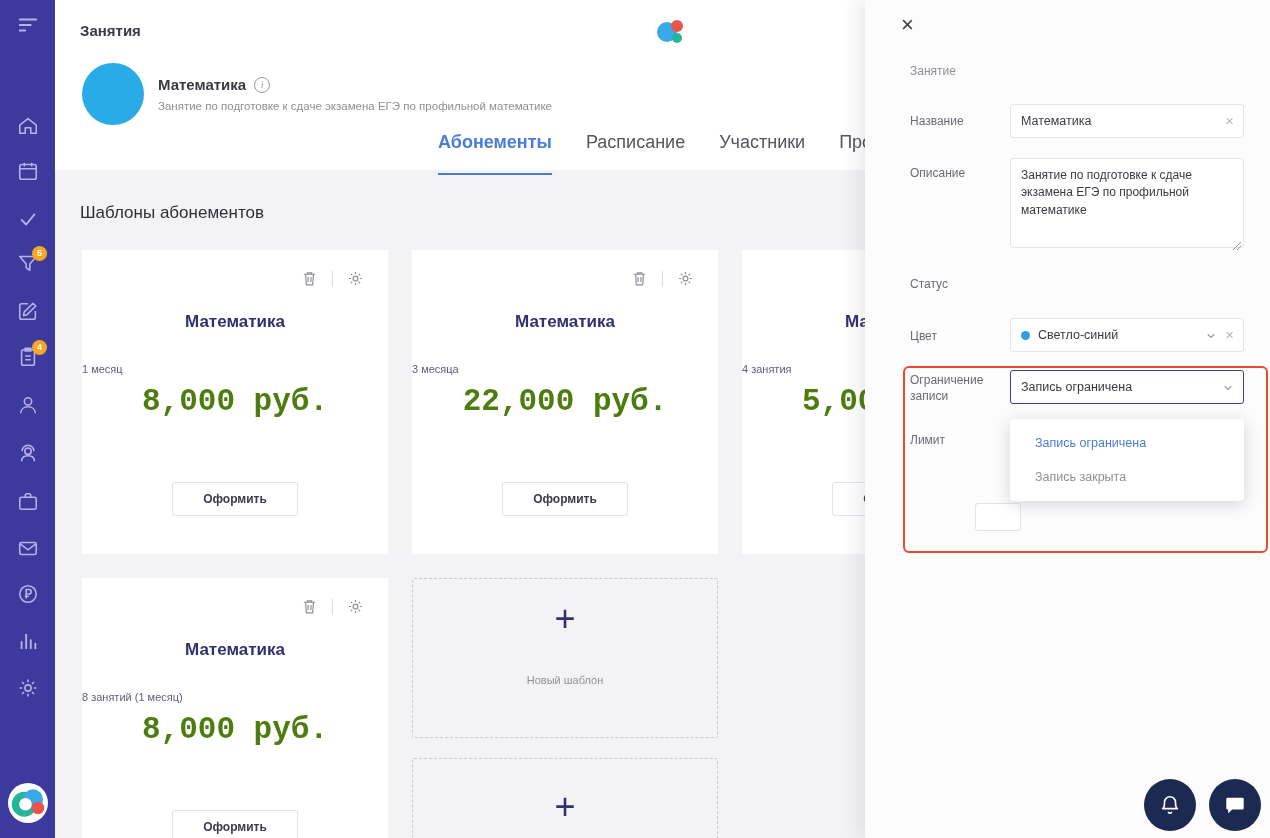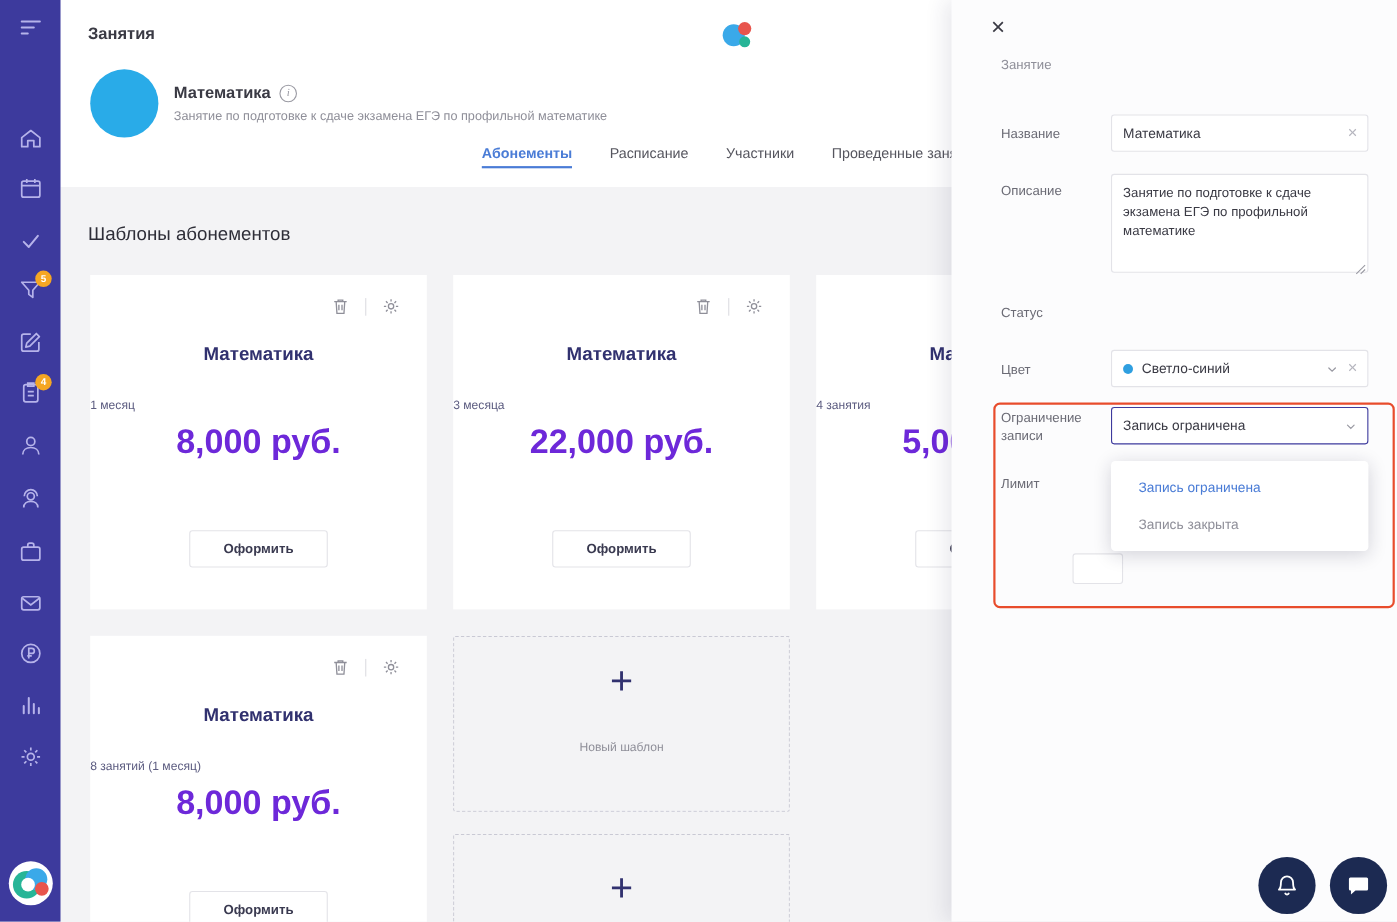--- a/index.html
+++ b/index.html
@@ -23,47 +23,47 @@
   .top-logo { position:absolute; left:600px; top:16px; width:32px; height:32px; }
 
   .avatar { position:absolute; left:27px; top:63px; width:62px; height:62px; border-radius:50%; background:#29abe8; }
   .lesson-name-row { position:absolute; left:103px; top:76px; display:flex; align-items:center; gap:8px; }
   .lesson-name { font-size:15px; font-weight:600; color:#3a3a44; }
   .info-icon { width:16px; height:16px; border:1px solid #9a9aa3; border-radius:50%; color:#9a9aa3;
                font-size:10px; line-height:14px; text-align:center; font-family:"Liberation Serif",serif; font-style:italic; }
   .lesson-subtitle { position:absolute; left:103px; top:100px; font-size:11.5px; color:#8f8f99; width:560px; }
 
   .tabs { position:absolute; left:383px; top:132px; display:flex; gap:34px; white-space:nowrap; }
-  .tab { font-size:13px; color:#55555e; cursor:pointer; position:relative; padding-bottom:6px; }
+  .tab { font-size:18px; color:#55555e; cursor:pointer; position:relative; padding-bottom:22px; }
   .tab.active { color:#4a7cd6; font-weight:600; }
   .tab.active::after { content:""; position:absolute; left:0; right:0; bottom:0; height:2px; background:#4a7cd6; }
 
   .section-title { position:absolute; left:25px; top:203px; font-size:17px; font-weight:400; color:#2e2e38; }
 
   
   .card { position:absolute; width:306px; height:304px; background:#fff; }
   .card-icons { position:absolute; top:20px; right:24px; display:flex; align-items:center; gap:14px; color:#8f8f99; }
   .card-icons svg { width:17px; height:17px; display:block; cursor:pointer; }
   .icon-sep { width:1px; height:16px; background:#dcdce2; }
   .card-title { position:absolute; left:0; right:0; top:62px; text-align:center; font-size:17px; font-weight:700; color:#31316f; }
   .card-period { position:absolute; left:0; right:0; top:113px; text-align:left; font-size:11px; color:#5c5c80; }
-  .card-price { position:absolute; left:0; right:0; top:134px; text-align:center; font-size:31px; font-weight:700; color:#6d28d9; }
+  .card-price { position:absolute; left:0; right:0; top:134px; text-align:center; font-size:31px; font-weight:700; color:#4d7c0f;font-family:Liberation Mono, monospace; }
   .card-btn { position:absolute; left:50%; transform:translateX(-50%); top:232px; width:126px; height:34px; background:#fff;
               border:1px solid #e3e3e8; border-radius:3px; font-size:12px; font-weight:700; color:#3a3a50;
               text-align:center; line-height:32px; cursor:pointer; }
 
   .dashed-card { position:absolute; width:306px; height:160px; border:1.5px dashed #c9c9d4; border-radius:2px; cursor:pointer; }
   .plus-sign { position:absolute; left:0; right:0; top:22px; text-align:center; font-size:36px; font-weight:300; color:#31316f; line-height:1; }
   .dashed-label { position:absolute; left:0; right:0; top:95px; text-align:center; font-size:11px; color:#8f8f99; }
 
   
   .drawer { position:absolute; left:865px; top:0; width:405px; height:838px; background:#fcfcfd; z-index:40;
             box-shadow:-6px 0 18px rgba(40,40,80,0.10); }
   .drawer-close { position:absolute; left:36px; top:14px; font-size:22px; color:#3a3a44; cursor:pointer; line-height:1; }
-  .drawer-title { position:absolute; left:45px; top:52px; font-size:12px; color:#8f8f99; }
+  .drawer-title { position:absolute; left:45px; top:64px; font-size:12px; color:#8f8f99; }
   .f-label { position:absolute; left:45px; font-size:12px; color:#6b6b75; width:92px; line-height:16px; }
   .t-input, .t-select { position:absolute; left:145px; width:234px; height:34px; background:#fff;
      border:1px solid #e3e3e8; border-radius:3px; font-size:12.5px; color:#3a3a44; }
   .t-input input { width:100%; height:100%; border:none; outline:none; background:transparent;
      font-family:inherit; font-size:12.5px; color:#3a3a44; padding:0 26px 0 10px; }
   .clear-x { position:absolute; right:9px; top:8px; font-size:15px; color:#b5b5be; cursor:pointer; line-height:1; }
   .t-area { position:absolute; left:145px; top:158px; width:234px; height:90px; background:#fff; border:1px solid #e3e3e8;
      border-radius:3px; font-family:inherit; font-size:12px; color:#3a3a44; padding:8px 10px; resize:none; line-height:1.45; outline:none; }
   .resize-grip { position:absolute; left:367px; top:237px; width:10px; height:10px; pointer-events:none; }
   .t-select { display:flex; align-items:center; padding:0 30px 0 10px; cursor:pointer; }

